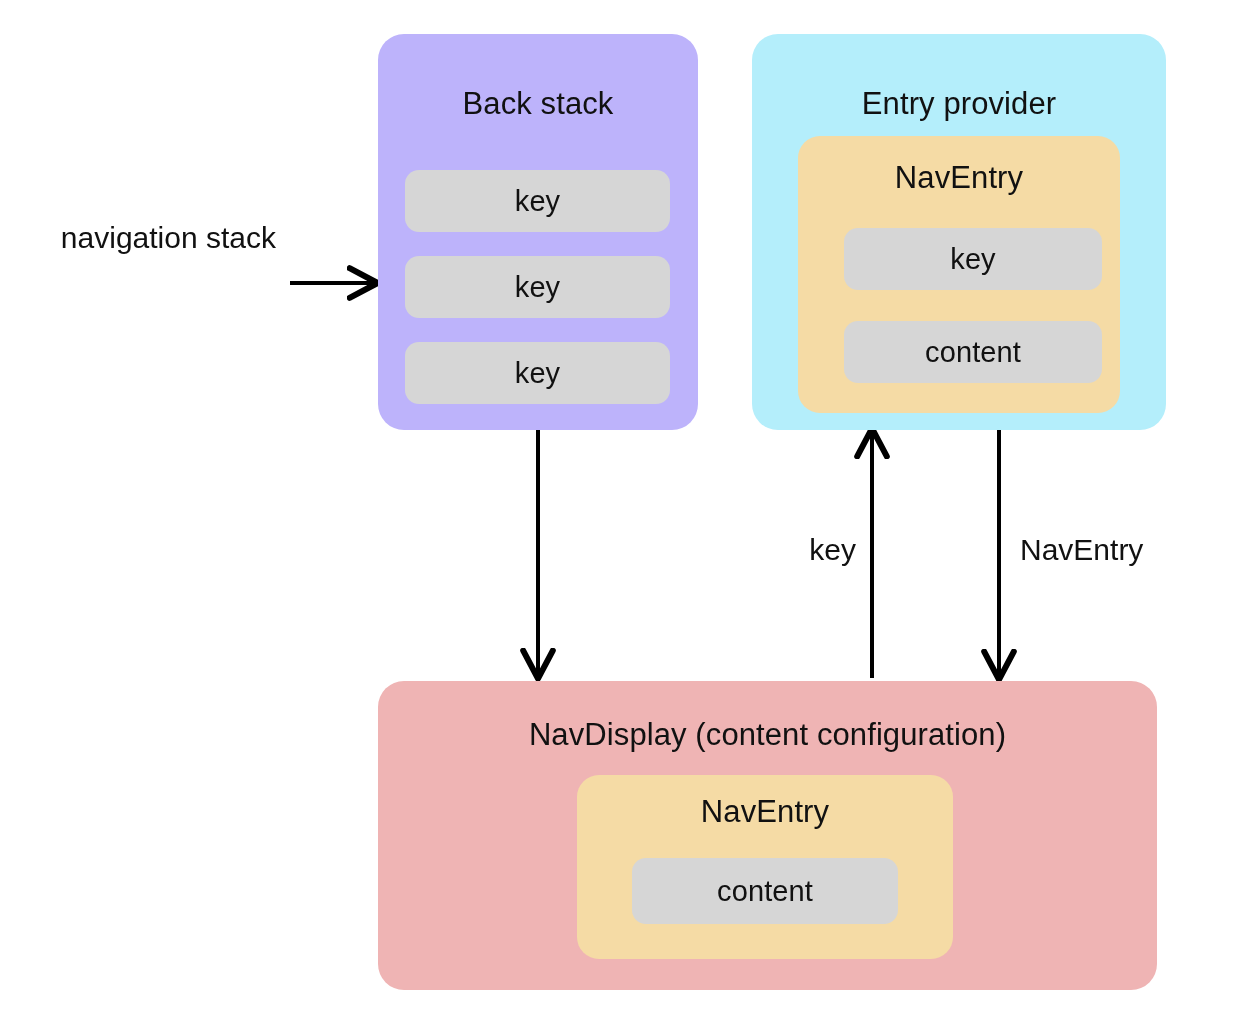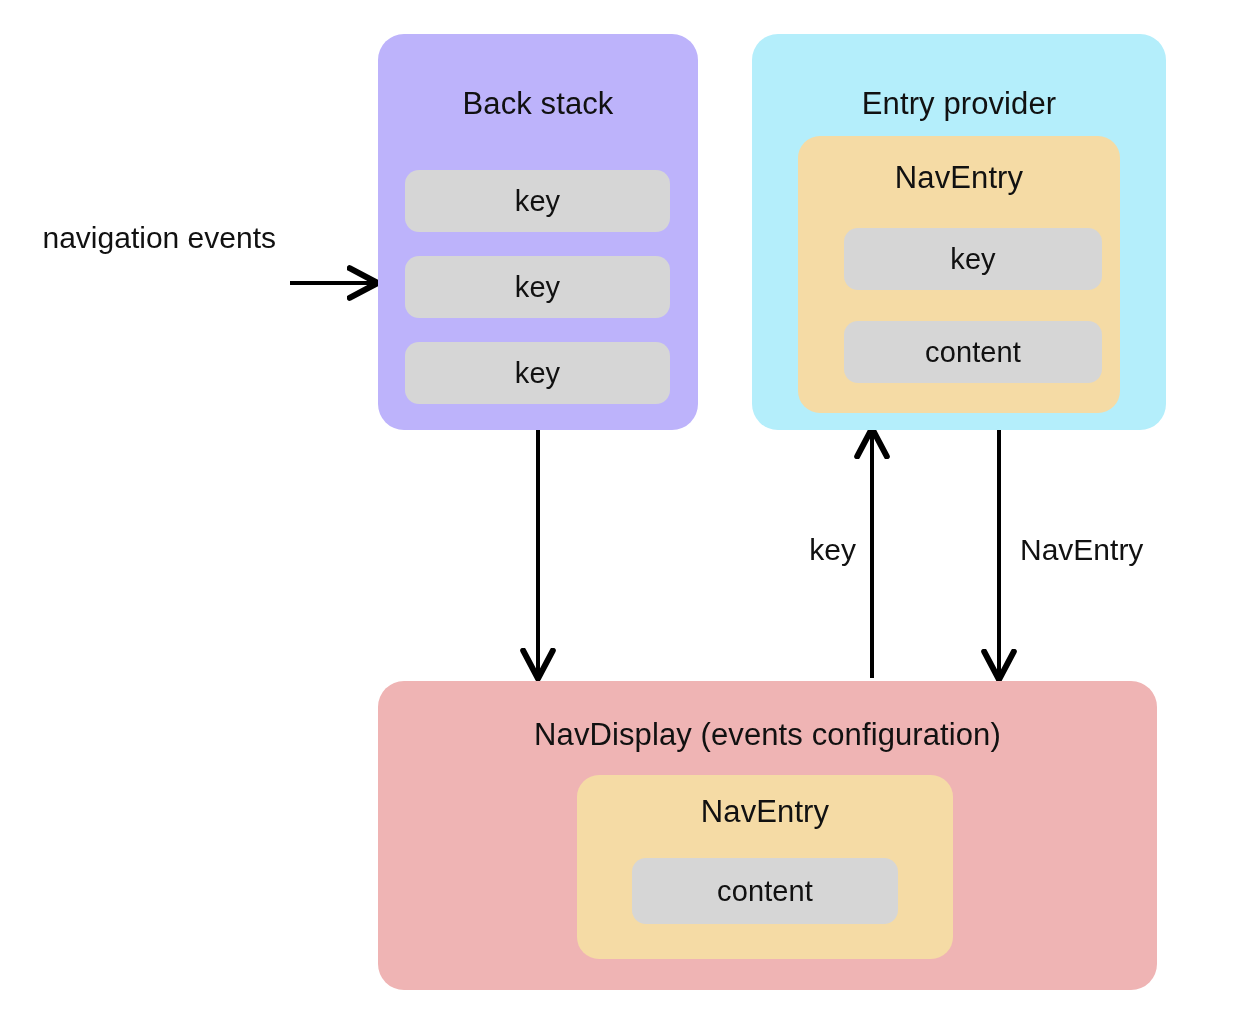--- a/index.html
+++ b/index.html
@@ -86,21 +86,21 @@
     <line x1="290" y1="283" x2="376" y2="283" stroke="#000000" stroke-width="4" marker-end="url(#ah)"></line>
 
     <line x1="538" y1="430" x2="538" y2="677" stroke="#000000" stroke-width="4" marker-end="url(#ah)"></line>
 
     <line x1="872" y1="678" x2="872" y2="430" stroke="#000000" stroke-width="4" marker-end="url(#ah)"></line>
 
     <line x1="999" y1="430" x2="999" y2="678" stroke="#000000" stroke-width="4" marker-end="url(#ah)"></line>
   </svg>
 
   <div class="label right" style="left:0px; top:218px; width:276px;">
-    <div>navigation events</div>
+    <div>navigation stack</div>
   </div>
 
   <div class="box" style="left:378px; top:34px; width:320px; height:396px; background:#bdb3fb;">
     <div class="box-title" style="top:52px;">Back stack</div>
 
     <div class="chip" style="left:27px; top:136px; width:265px; height:62px;">
       <span>key</span>
     </div>
     <div class="chip" style="left:27px; top:222px; width:265px; height:62px;">
       <span>key</span>
@@ -127,21 +127,21 @@
 
   <div class="label right" style="left:740px; top:530px; width:116px;">
     <span>key</span>
   </div>
 
   <div class="label" style="left:1020px; top:530px;">
     <span>NavEntry</span>
   </div>
 
   <div class="box" style="left:378px; top:681px; width:779px; height:309px; background:#efb4b4;">
-    <div class="box-title" style="top:36px;">NavDisplay (events configuration)</div>
+    <div class="box-title" style="top:36px;">NavDisplay (content configuration)</div>
 
     <div class="box" style="left:199px; top:94px; width:376px; height:184px; background:#f5dba5; border-radius:22px;">
       <div class="box-title" style="top:19px;">NavEntry</div>
 
       <div class="chip" style="left:55px; top:83px; width:266px; height:66px;">
         <span>content</span>
       </div>
     </div>
   </div>
 

